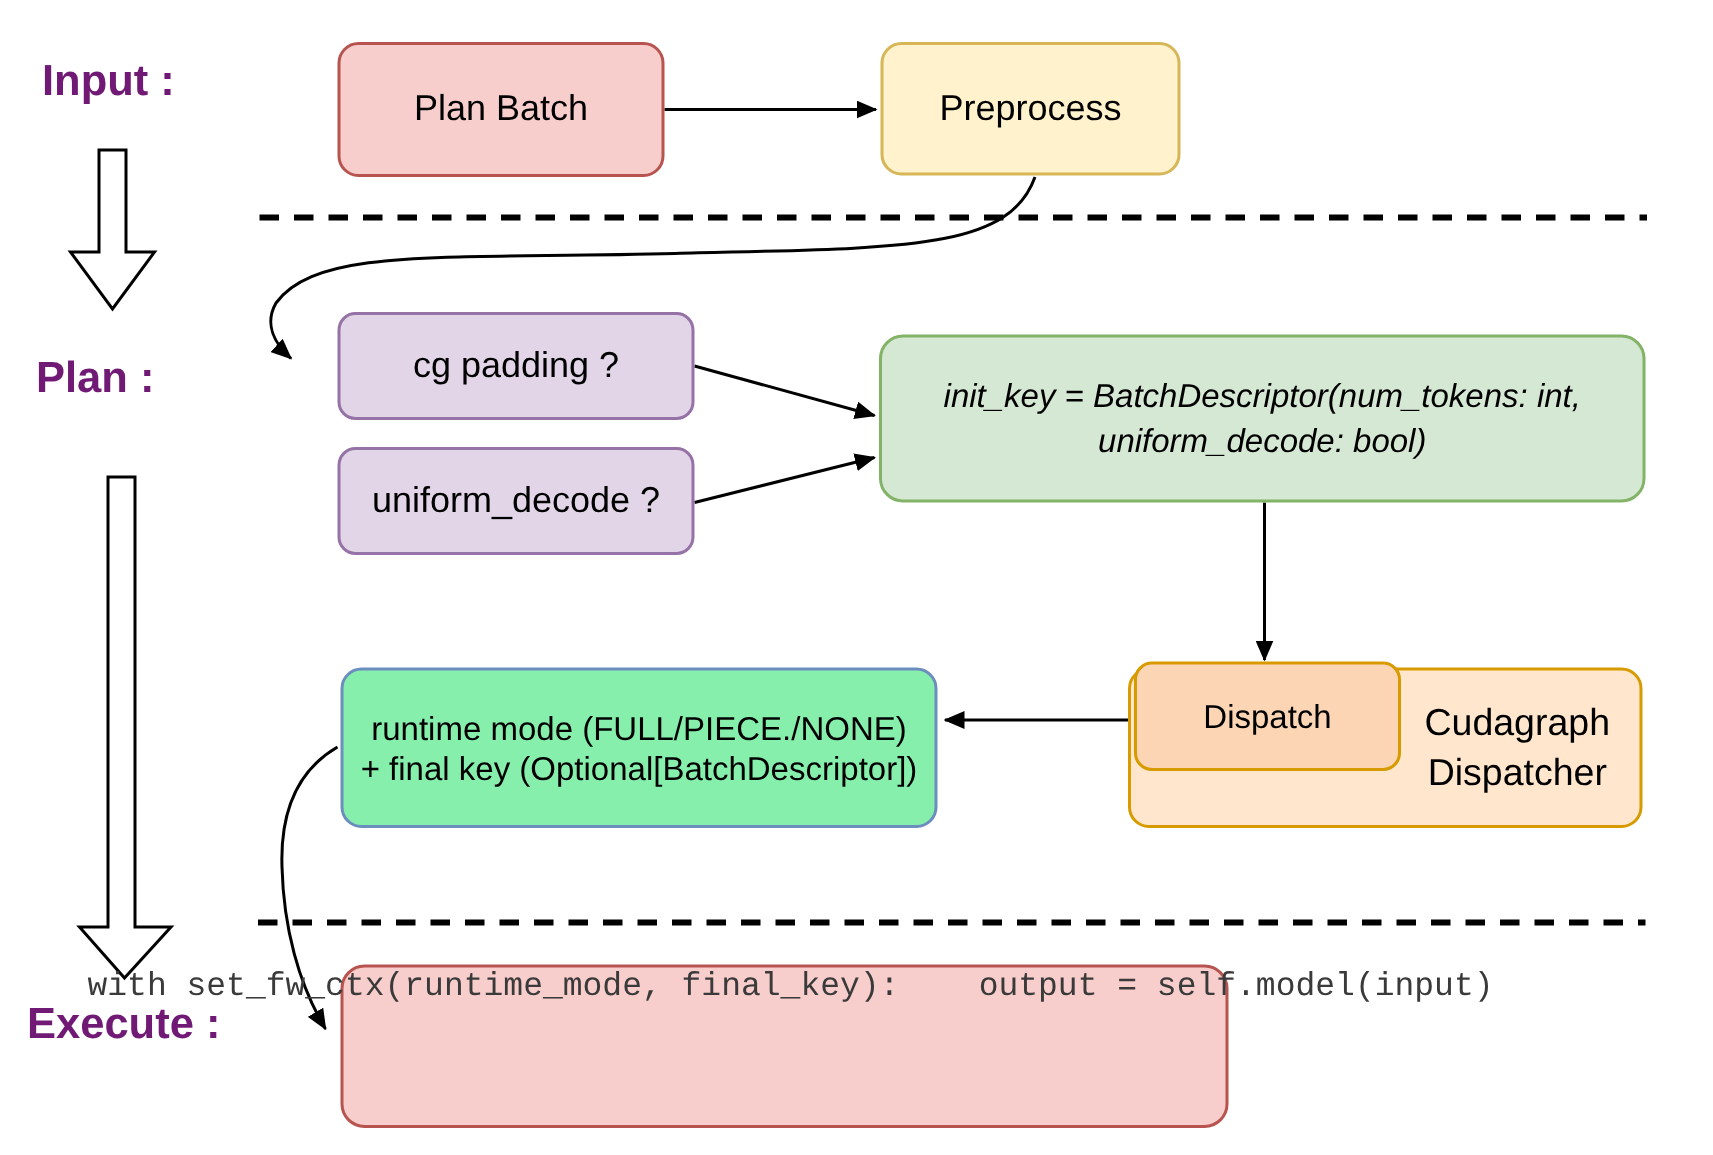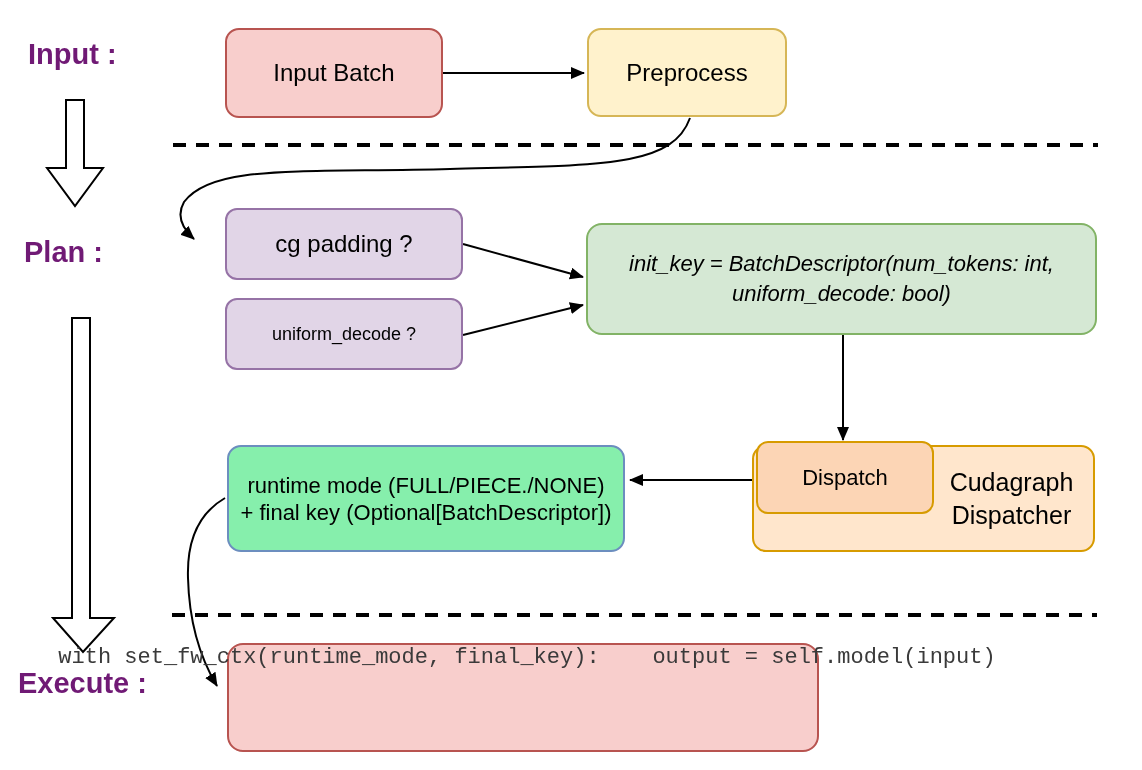--- a/index.html
+++ b/index.html
@@ -23,21 +23,21 @@
     font-weight:700;font-size:29px;color:#701a75;
     white-space:nowrap;
   }
   .node-input-batch{left:225px;top:28px;width:218px;height:90px;border-radius:14px;
     background:#f8cecc;border-color:#b85450;font-size:24px;}
   .node-preprocess{left:587px;top:28px;width:200px;height:89px;border-radius:14px;
     background:#fff2cc;border-color:#d6b656;font-size:24px;}
   .node-cg-padding{left:225px;top:208px;width:238px;height:72px;border-radius:12px;
     background:#e1d5e7;border-color:#9673a6;font-size:24px;}
   .node-uniform-decode{left:225px;top:298px;width:238px;height:72px;border-radius:12px;
-    background:#e1d5e7;border-color:#9673a6;font-size:18px;}
+    background:#e1d5e7;border-color:#9673a6;font-size:24px;}
   .node-init-key{left:586px;top:223px;width:511px;height:112px;border-radius:16px;
     background:#d5e8d4;border-color:#82b366;font-size:22px;line-height:30px;flex-direction:column;font-style:italic;}
   .node-cudagraph{left:752px;top:445px;width:343px;height:107px;border-radius:14px;
     background:#ffe6cc;border-color:#d79b00;font-size:25px;line-height:33px;
     justify-content:flex-end;}
   .node-cudagraph .inner-text{width:163px;text-align:center;}
   .node-dispatch{left:756px;top:441px;width:178px;height:73px;border-radius:12px;
     background:#fcd5b5;border-color:#d79b00;font-size:22px;z-index:3;}
   .node-runtime{left:227px;top:445px;width:398px;height:107px;border-radius:14px;
     background:#86efac;border-color:#6c8ebf;font-size:22px;line-height:27px;flex-direction:column;}
@@ -76,21 +76,21 @@
     <path d="M843 335 L843 440" stroke="#000000" stroke-width="2" fill="none" marker-end="url(#arrowhead)"></path>
     <path d="M752 480 L630 480" stroke="#000000" stroke-width="2" fill="none" marker-end="url(#arrowhead)"></path>
     <path d="M225 498 C194 516 187 548 188 578 C189 618 199 656 217 686" stroke="#000000" stroke-width="2" fill="none" marker-end="url(#arrowhead)"></path>
   </svg>
 
   <div class="stage-label lbl-input">Input :</div>
   <div class="stage-label lbl-plan">Plan :</div>
   <div class="stage-label lbl-execute">Execute :</div>
 
   <div class="node node-input-batch">
-    <span>Input Batch</span>
+    <span>Plan Batch</span>
   </div>
 
   <div class="node node-preprocess">
     <span>Preprocess</span>
   </div>
 
   <div class="node node-cg-padding">
     <span>cg padding ?</span>
   </div>
 

